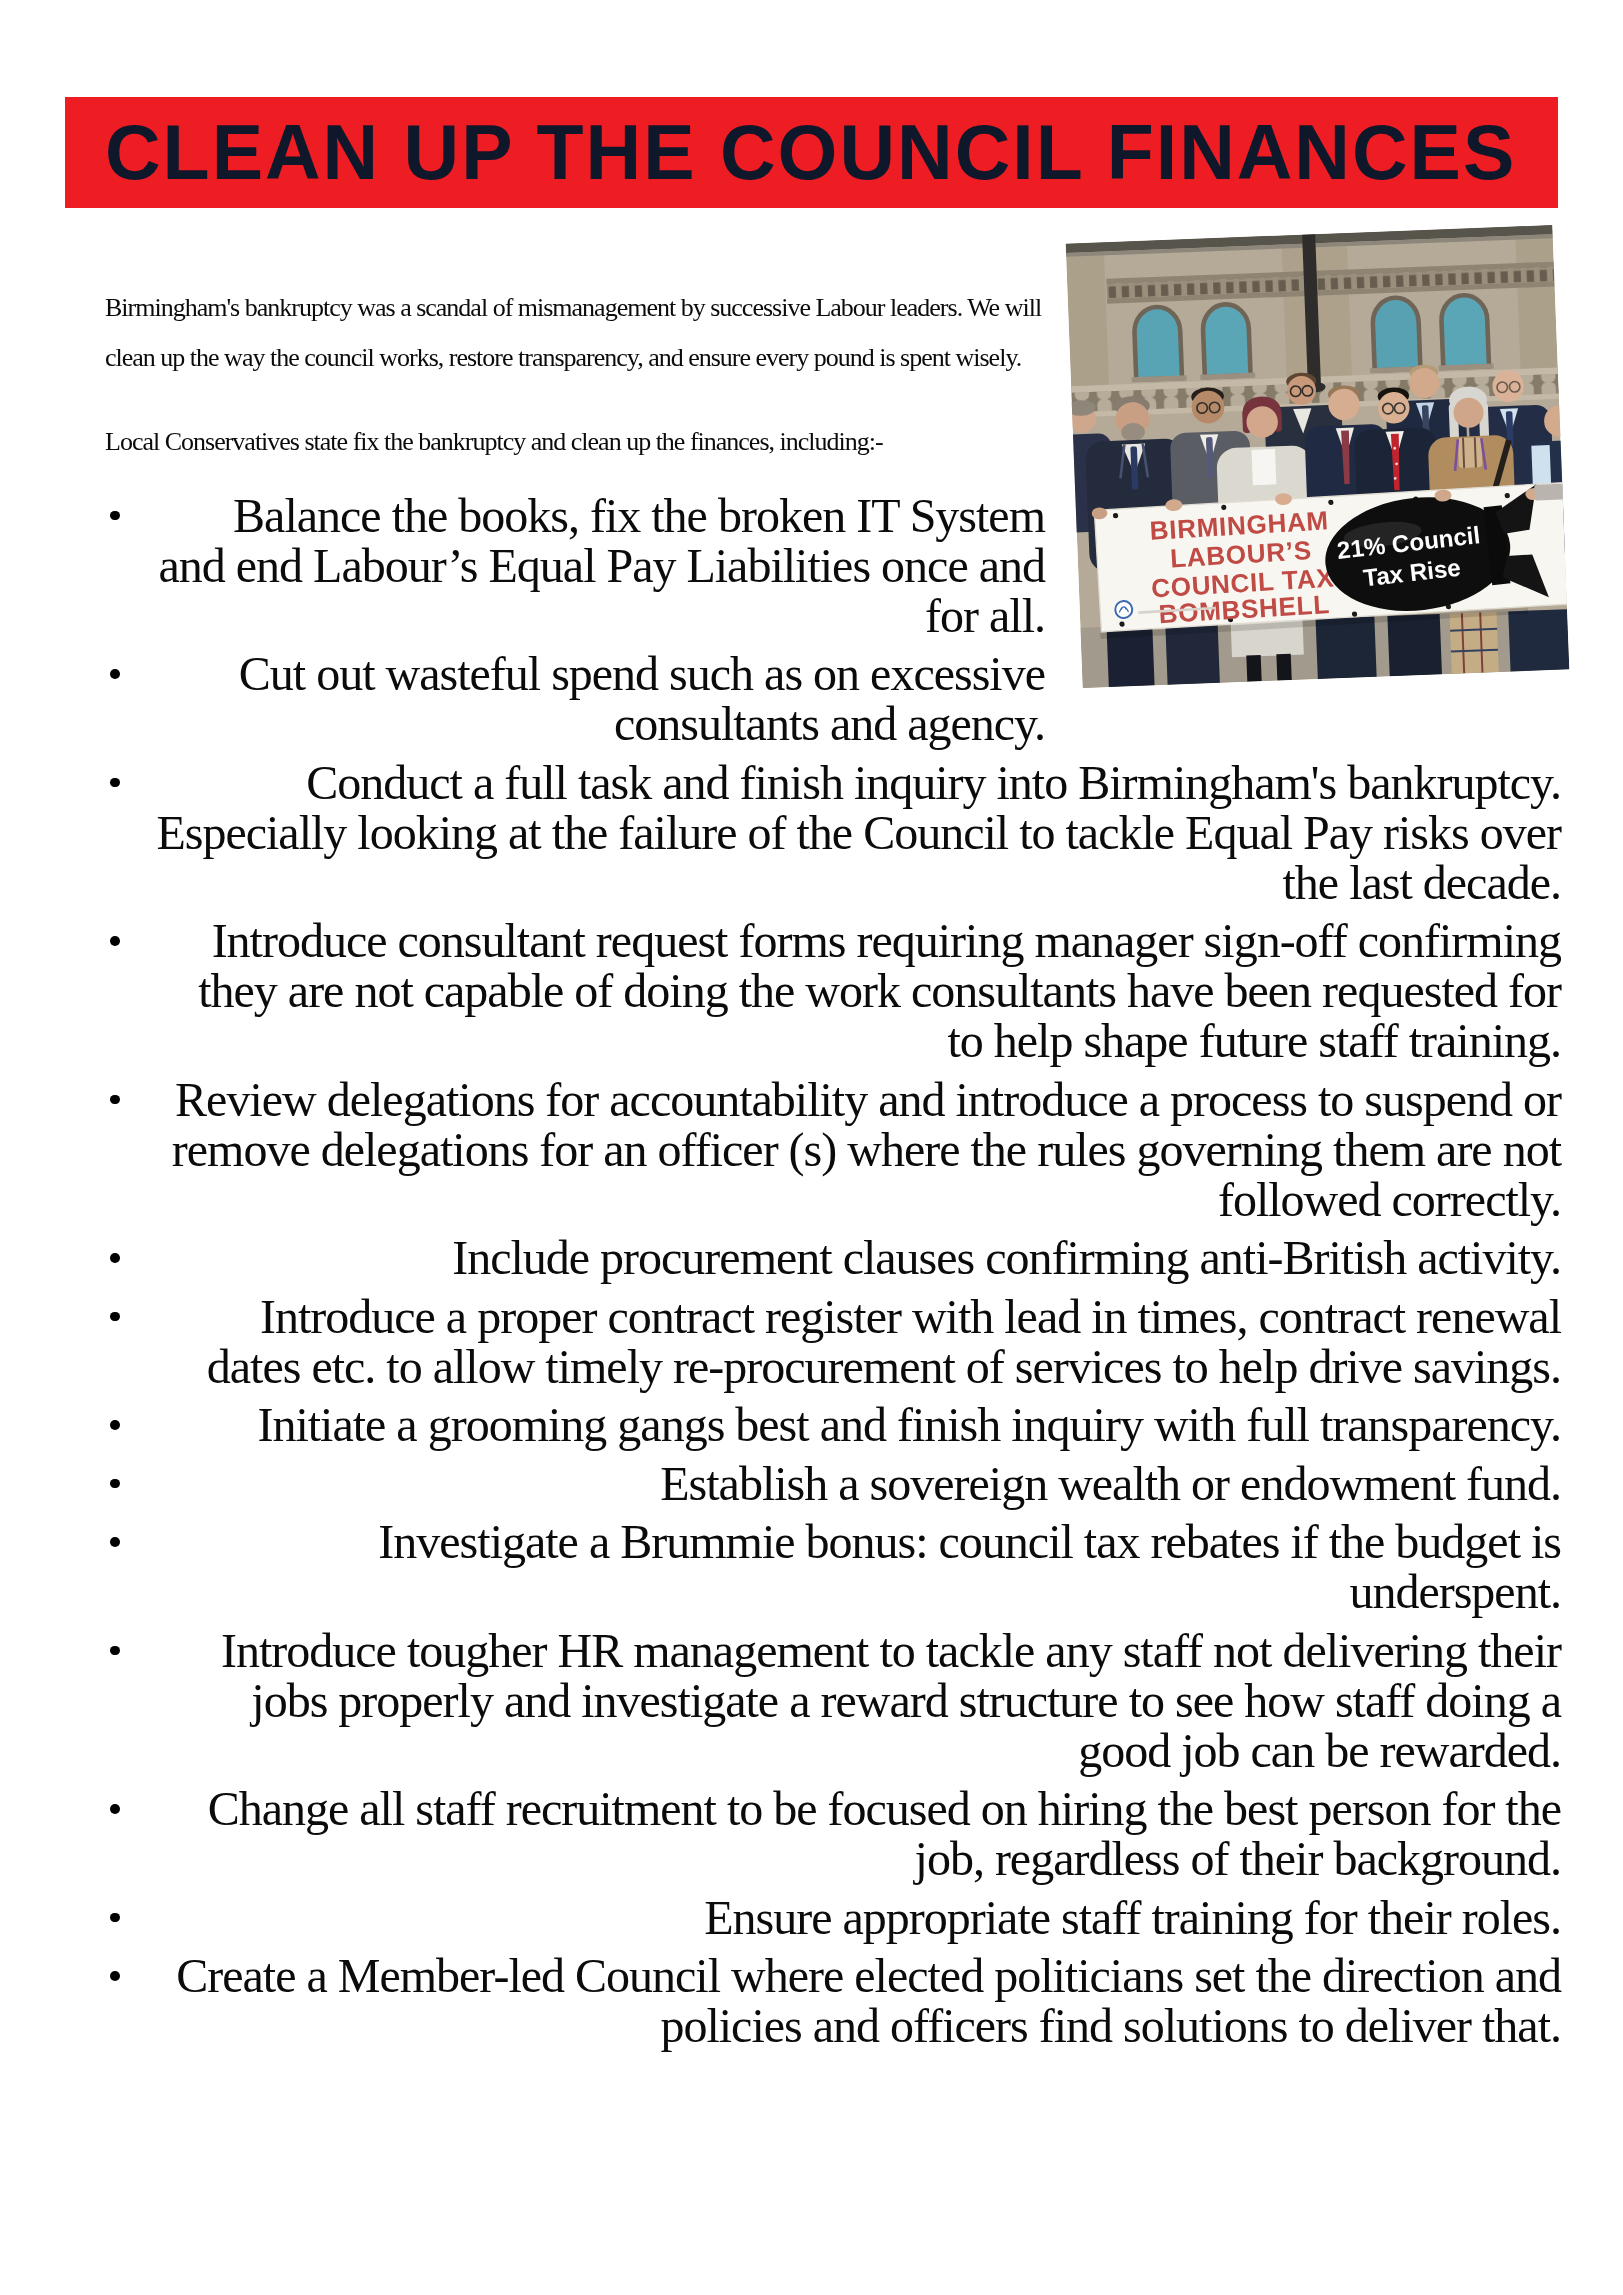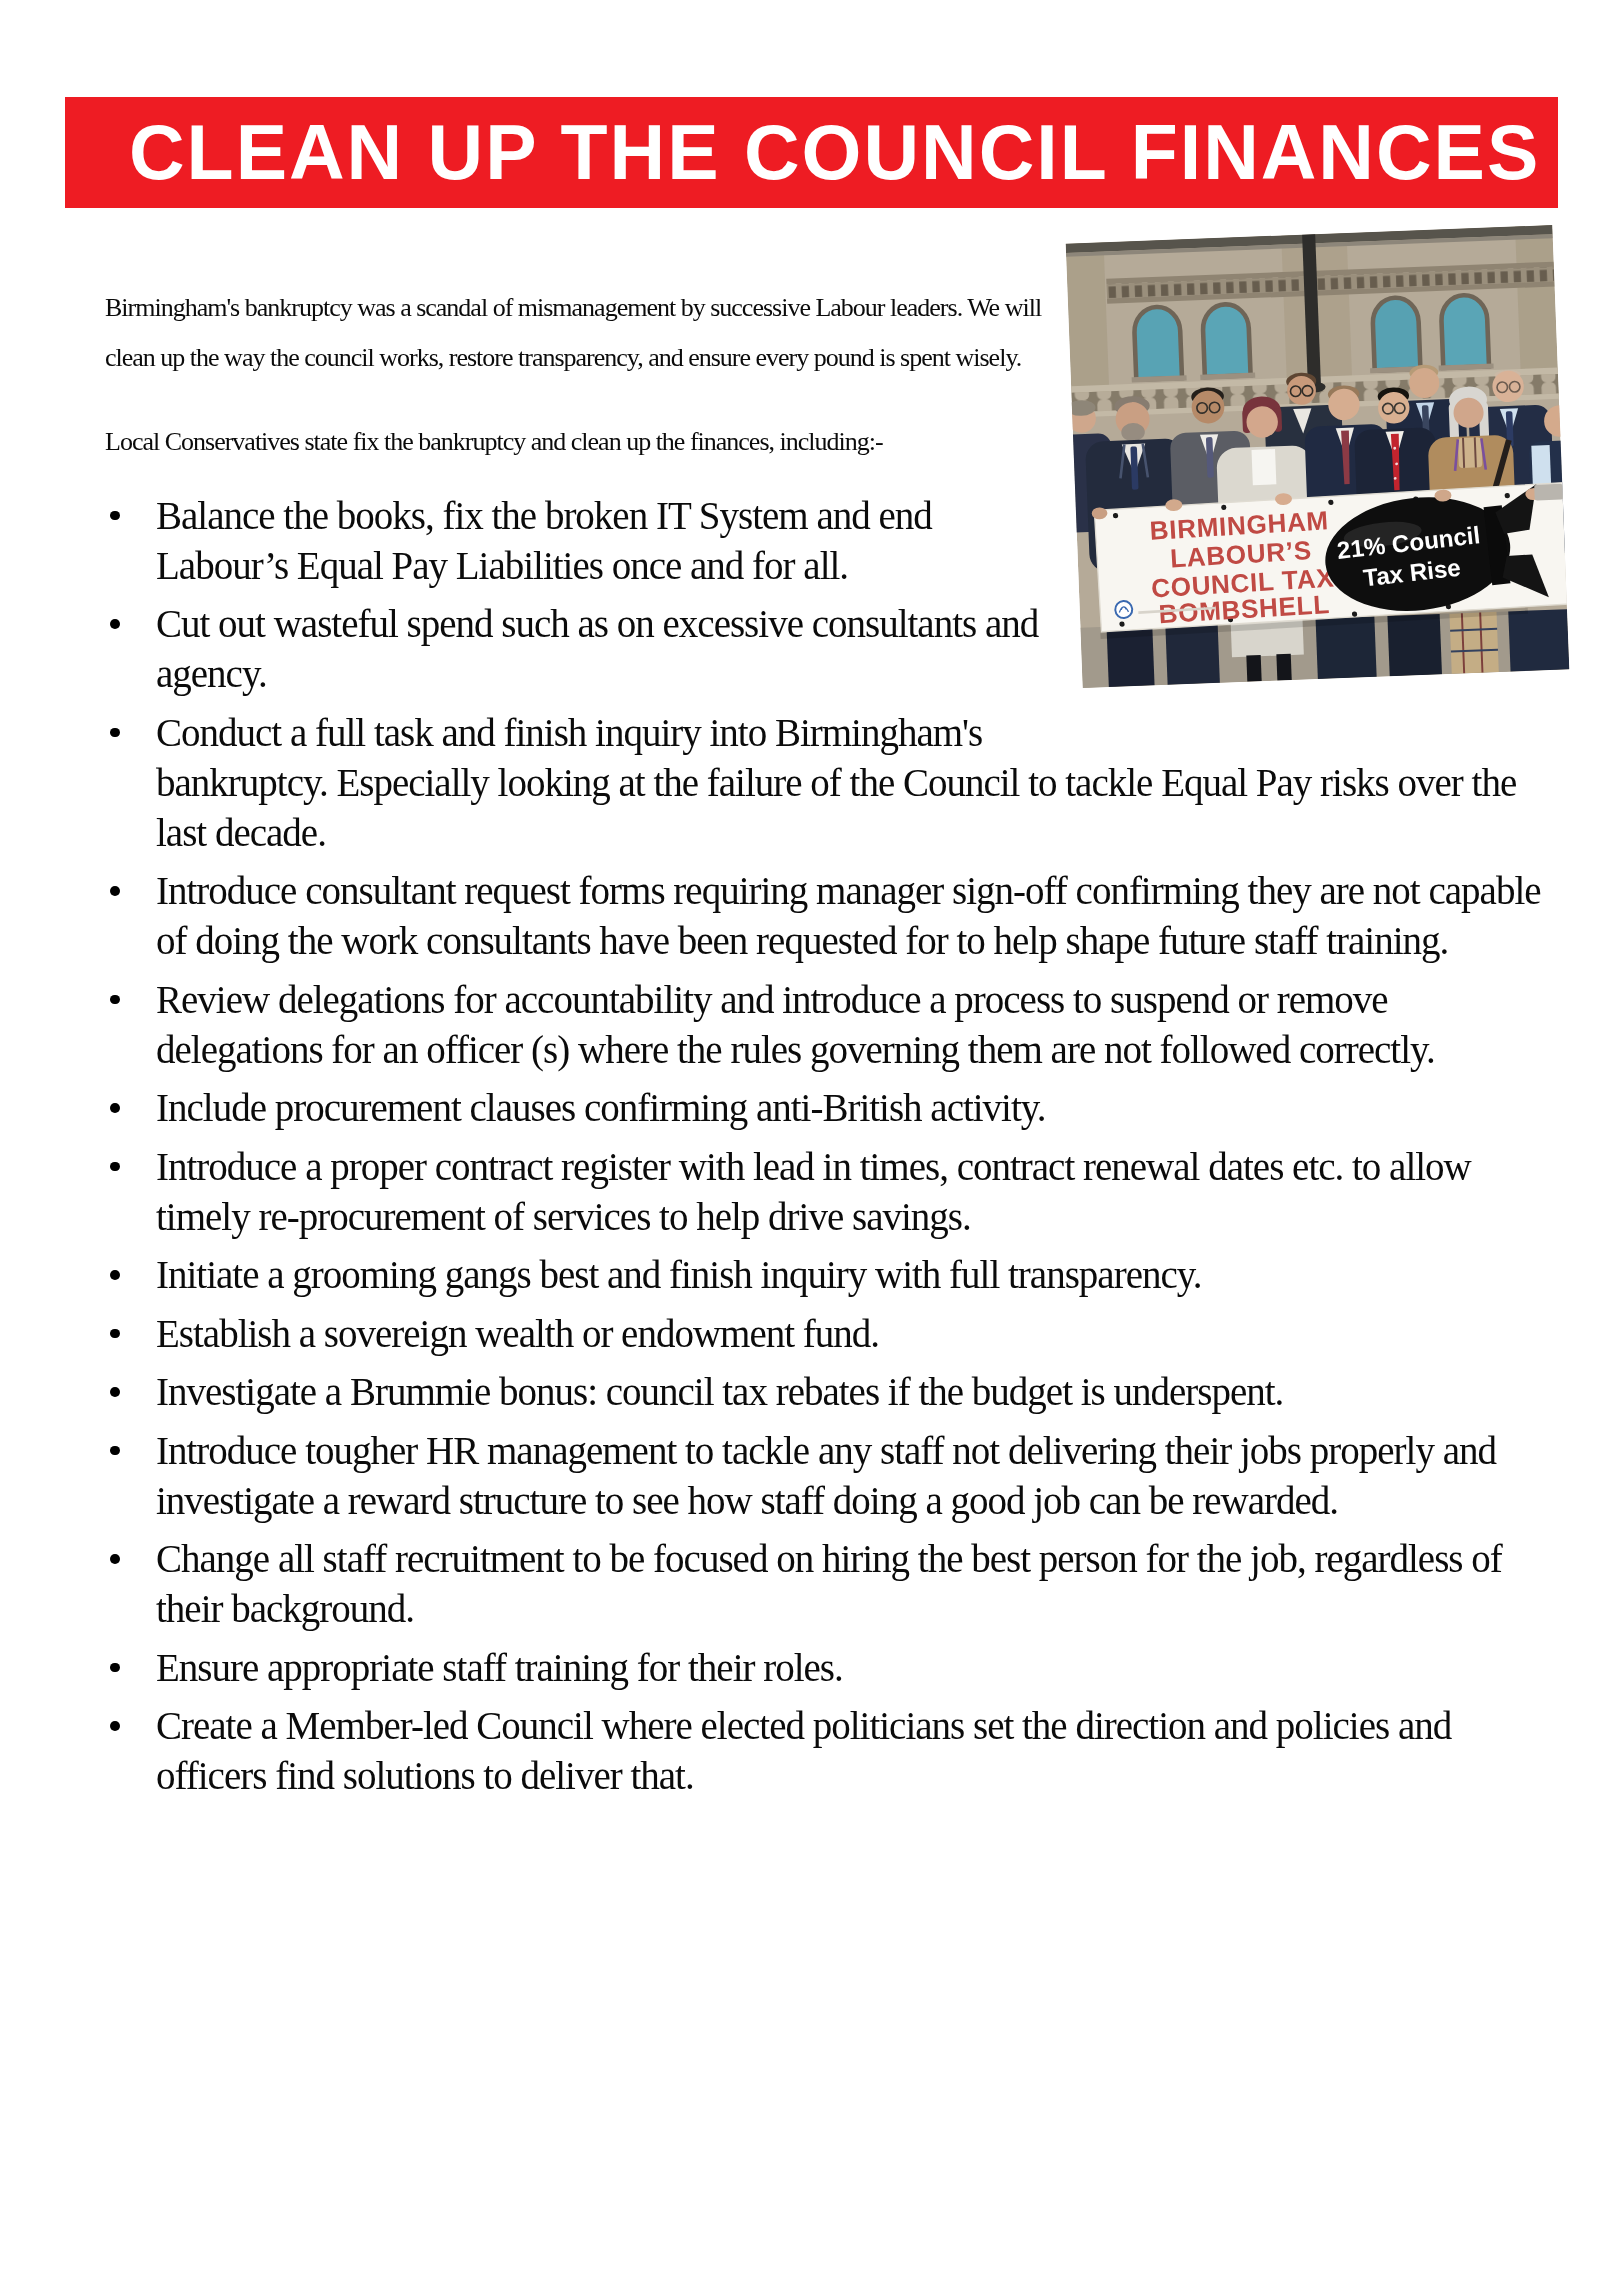--- a/index.html
+++ b/index.html
@@ -5,40 +5,40 @@
   html,body{margin:0;padding:0;}
   body{
     width:1623px;height:2295px;position:relative;background:#ffffff;
     font-family:"Liberation Serif", serif;color:#0b0b0b;overflow:hidden;
   }
   .top-banner{
     position:absolute;left:65px;top:97px;width:1493px;height:111px;
     background:#ee1c23;display:flex;align-items:center;
   }
   .top-banner h1{
-    margin:0;padding-left:64px;
+    margin:0;padding-left:40px;
     font-family:"Liberation Sans", sans-serif;font-weight:bold;
-    font-size:77px;letter-spacing:2px;color:#ffffff;white-space:nowrap;
+    font-size:77px;letter-spacing:2px;color:#0f172a;white-space:nowrap;
   }
   .content{position:absolute;left:105px;top:283px;width:1456px;}
   .photo-wrap{
     float:right;width:487px;height:458px;margin:-49px 0 19.6px 29px;
   }
   .photo{
     width:487px;height:445px;transform:rotate(-2.2deg);transform-origin:center;
   }
   .photo svg{display:block;}
   p.intro{
     font-size:26px;line-height:50px;letter-spacing:-1px;
     margin:0 0 34px 0;
   }
   p.intro.lead{margin-bottom:0;}
   ul.policies{
     list-style:none;margin:23.6px 0 0 0;padding:0;
-    font-size:39px;line-height:50px;letter-spacing:-1px;
+    font-size:48px;line-height:50px;letter-spacing:-1px;text-align:right;
   }
   ul.policies li{position:relative;padding-left:51px;margin-bottom:8.5px;}
   ul.policies li::before{
     content:"";position:absolute;left:5.2px;top:20px;width:9.8px;height:9.8px;
     border-radius:50%;background:#000;
   }
 </style>
 </head>
 <body>
 

